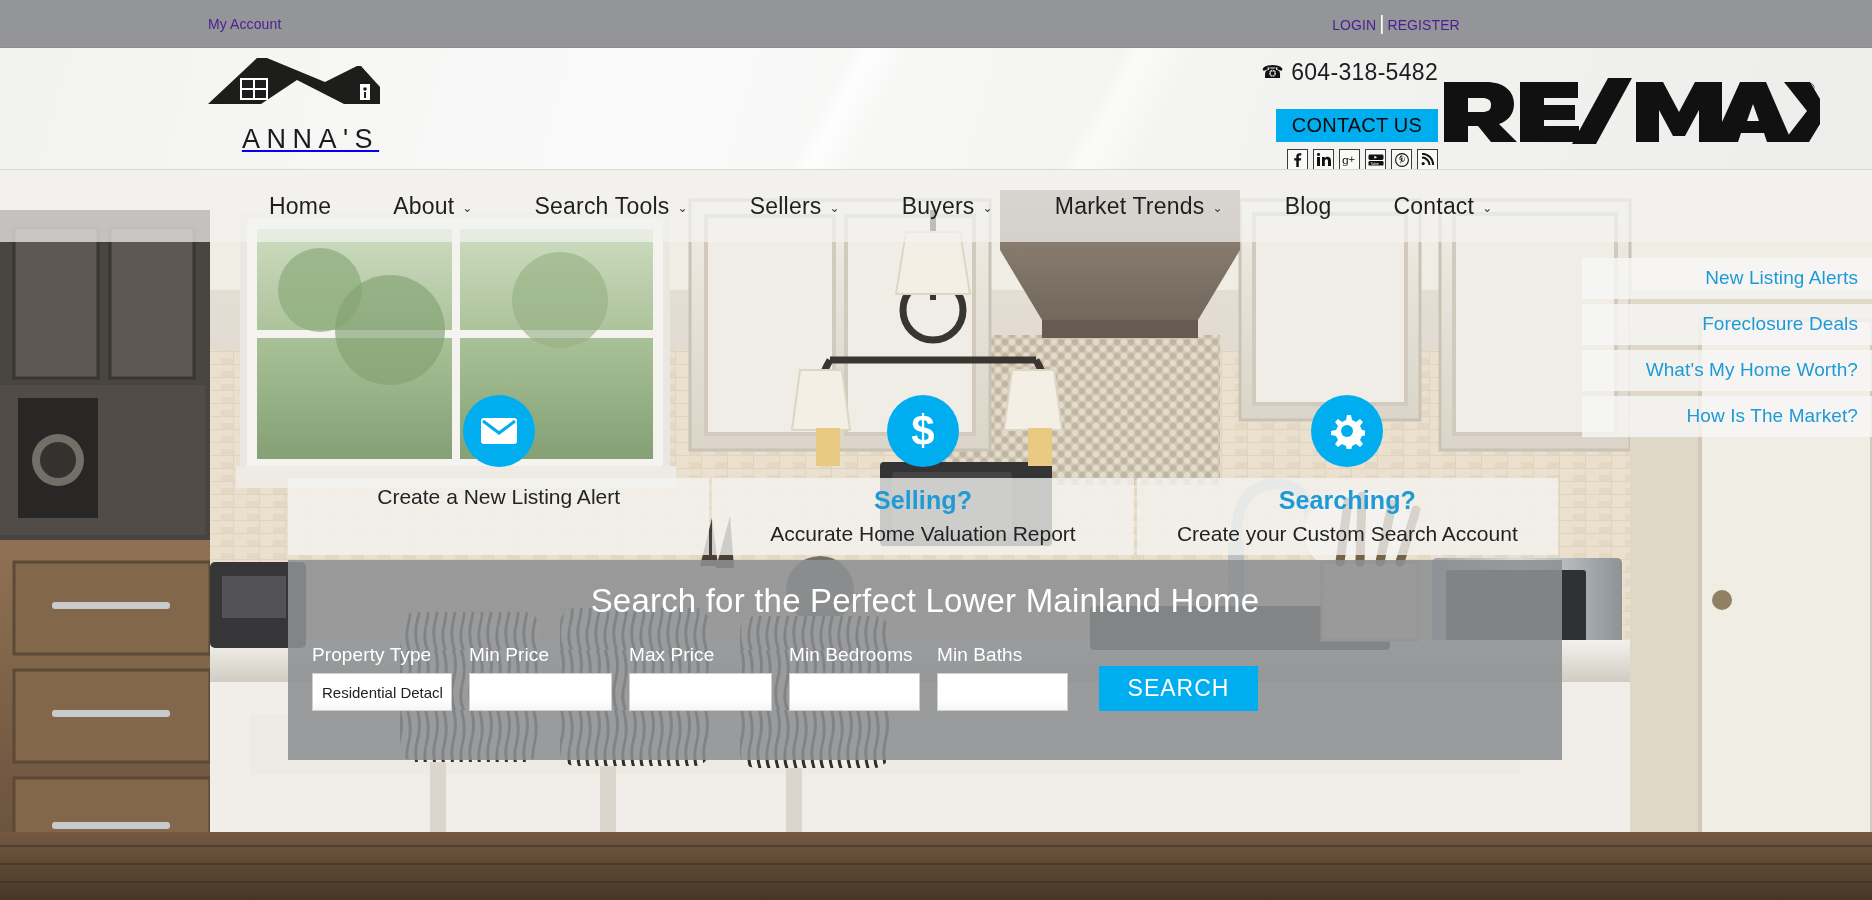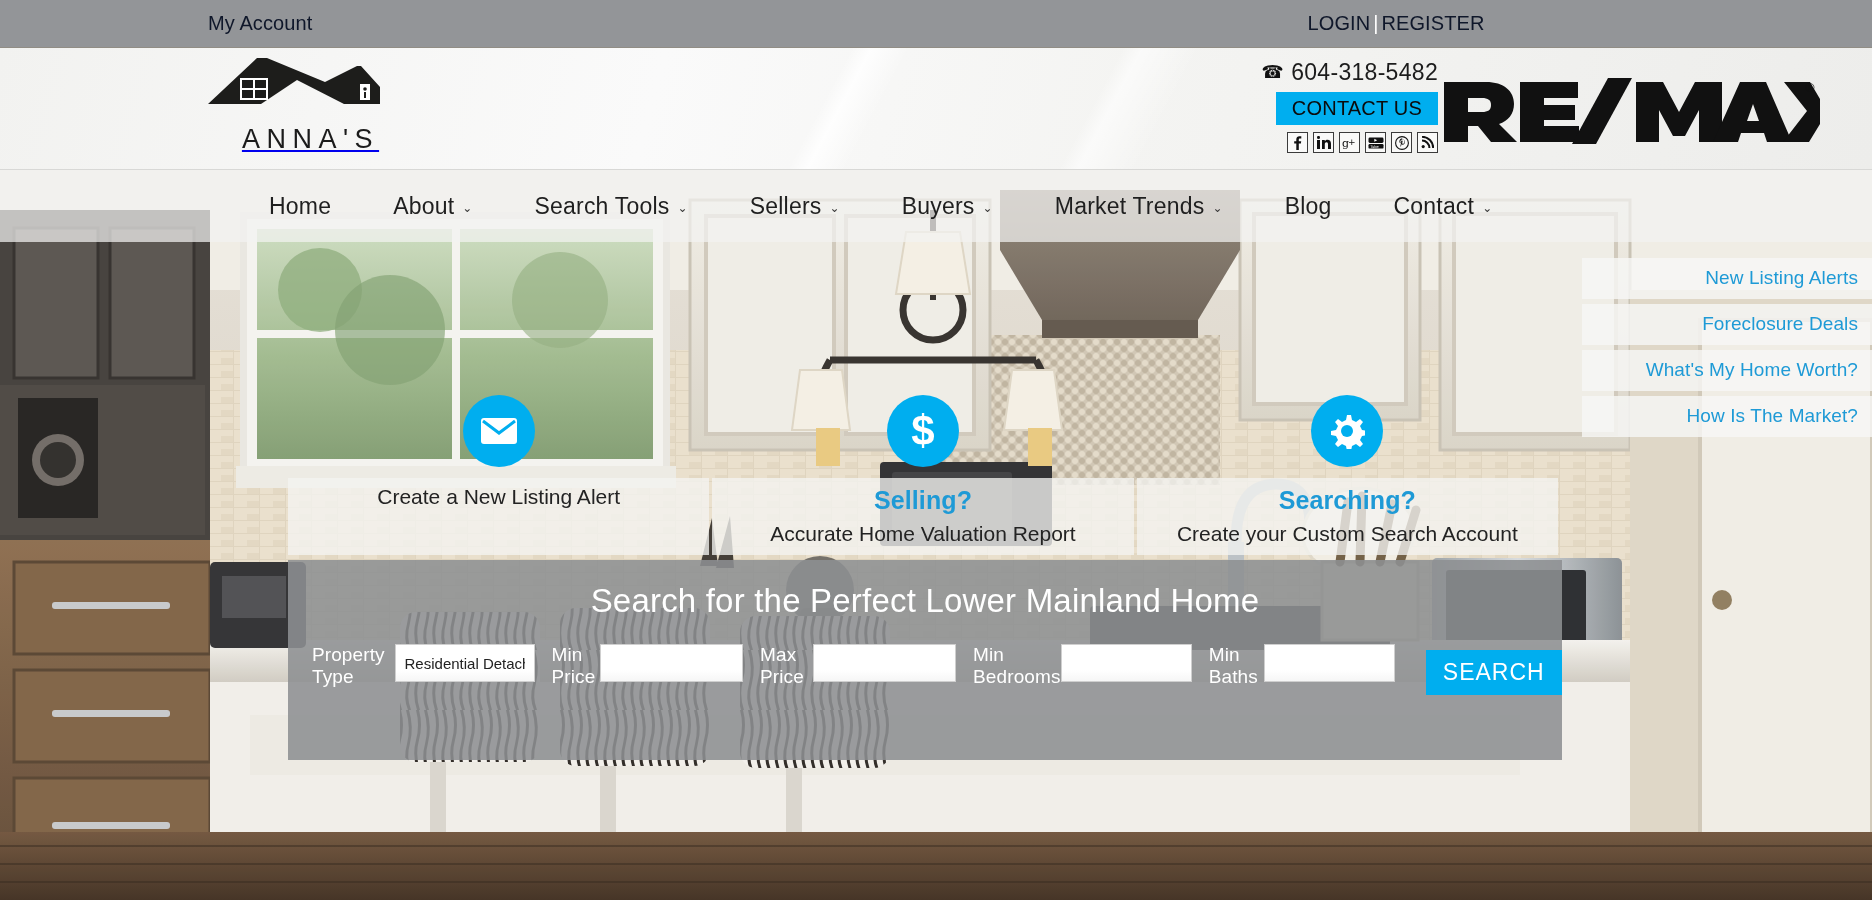--- a/index.html
+++ b/index.html
@@ -15,21 +15,21 @@
   .topbar {
     position: absolute; top: 0; left: 0;
     width: 1872px; height: 48px;
     background: #939598;
     display: flex; align-items: center;
     border-bottom: 1px solid #8a6d3b33;
   }
   .topbar-left { margin-left: 208px; }
   .topbar-right { position: absolute; right: 0; width: 100%; text-align: center; padding-left: 920px;}
   .topbar a {
-    color: #0f172a; font-size: 20px; text-decoration: none;
+    color: #4c1d95; font-size: 14px; text-decoration: none;
     font-weight: 400; letter-spacing: .1px;
   }
   .topbar .sep { color: #ffffff; font-size: 20px; padding: 0 3px; }
 
   
   .header {
     position: absolute; top: 48px; left: 0;
     width: 1872px; height: 122px;
     background: linear-gradient(105deg,#f2f2f0 0%, #fafafa 35%, #f4f4f2 60%, #ededeb 100%);
     overflow: hidden;
@@ -63,21 +63,21 @@
     position: absolute; right: 434px; top: 10px;
     width: 270px; text-align: right; z-index: 3;
   }
   .phone {
     font-size: 23px; color: #1c1c1c; letter-spacing: .3px;
     display: flex; align-items: center; justify-content: flex-end; gap: 7px;
     height: 28px;
   }
   .phone-icon { font-size: 18px; color: #111; transform: scaleX(-1); }
   .contact-btn {
-    display: inline-block; margin-top: 6px;
+    display: inline-block; margin-top: 23px;
     background: #00aeef; color: #0b0b0b;
     font-size: 20px; font-weight: 400;
     padding: 6px 16px 7px; border: none; cursor: pointer;
     letter-spacing: .2px; line-height: 20px;
     font-family: "Liberation Sans", sans-serif;
   }
   .socials {
     margin-top: 7px; display: flex; gap: 5px;
     justify-content: flex-end;
   }
@@ -167,21 +167,21 @@
   }
   .search-title {
     text-align: center; color: #ffffff;
     font-size: 33px; font-weight: 400;
     padding-top: 22px; letter-spacing: .2px;
   }
   .search-fields {
     display: flex; align-items: flex-end;
     margin: 24px 0 0 24px; gap: 17px;
   }
-  .field { display: flex; flex-direction: row; }
+  .field { display: flex; flex-direction: column; }
   .field-label {
     color: #ffffff; font-size: 19px;
     margin-bottom: 7px; letter-spacing: .1px;
   }
   .field-input {
     height: 38px; border: 1px solid #cfcfcf;
     background: linear-gradient(#ffffff 70%, #f6f6f6 100%);
     font-size: 15px; color: #222; padding: 0 9px;
     font-family: "Liberation Sans", sans-serif;
     outline: none;

